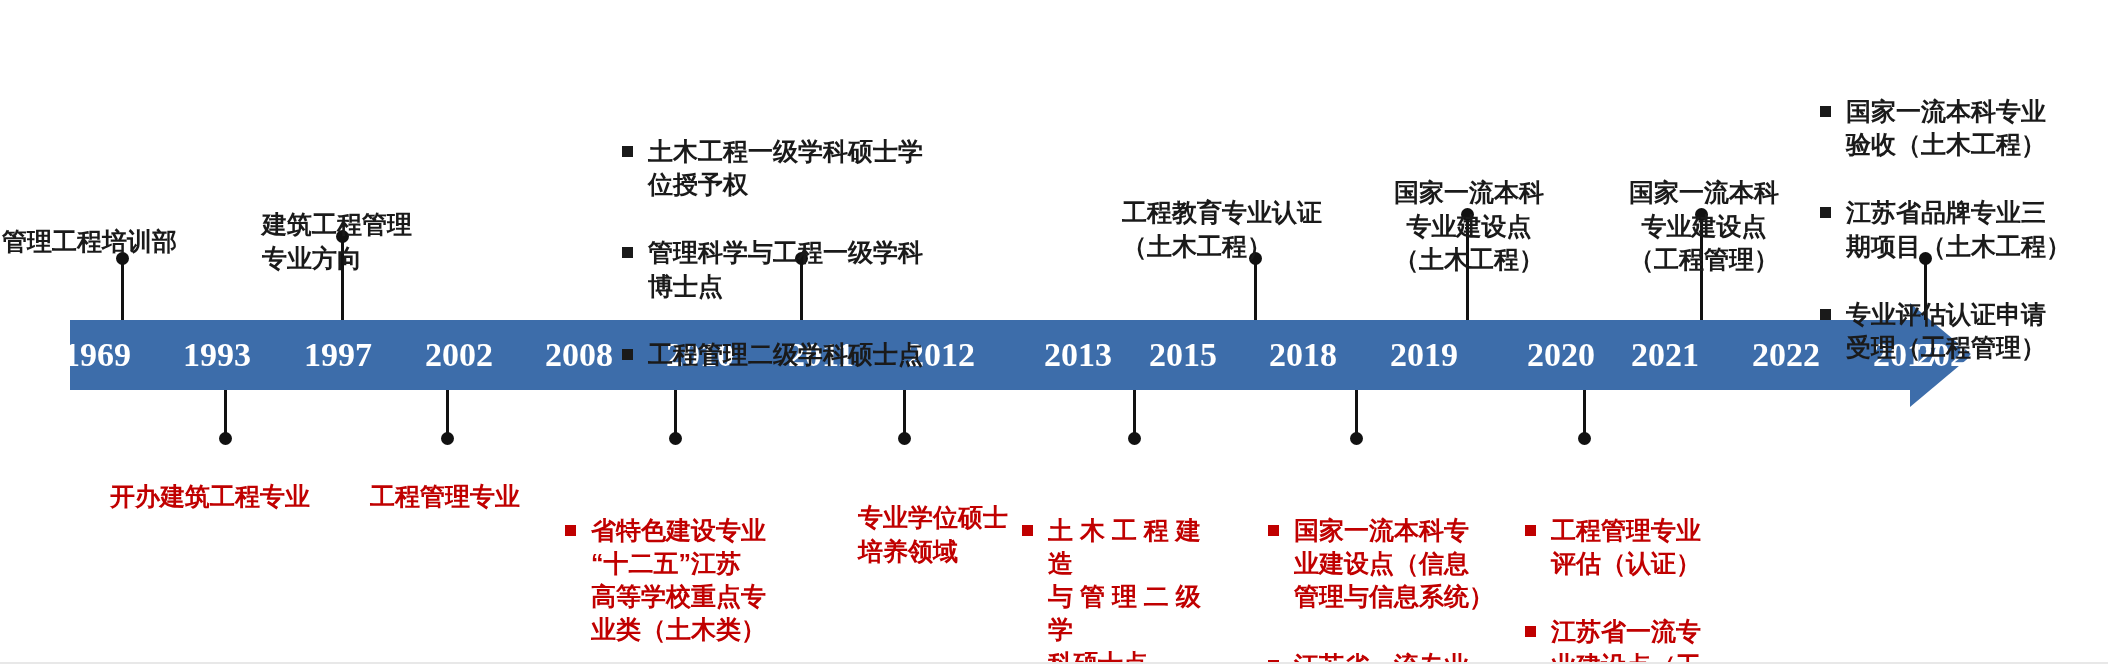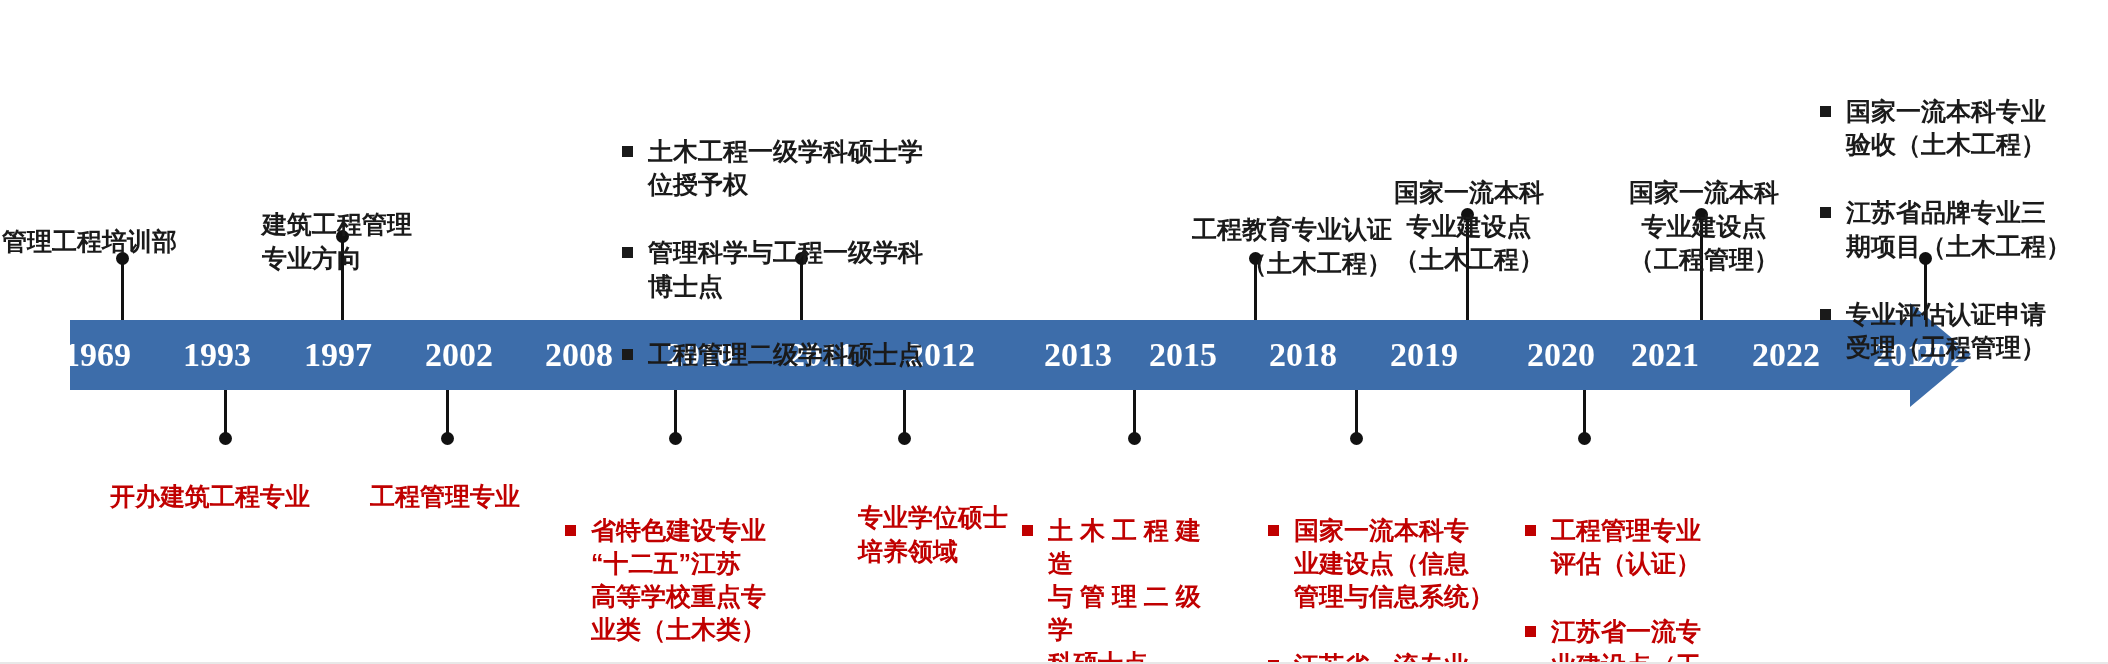--- a/index.html
+++ b/index.html
@@ -205,21 +205,21 @@
   <div class="callout top" style="left:622px;top:68px;width:360px;">
     <ul class="bullet-list">
       <li><span class="sq"></span><span>土木工程一级学科硕士学
 位授予权</span></li>
       <li><span class="sq"></span><span>管理科学与工程一级学科
 博士点</span></li>
       <li><span class="sq"></span><span>工程管理二级学科硕士点</span></li>
     </ul>
   </div>
 
-  <div class="callout top" style="left:1122px;top:180px;width:270px;text-align:right;">
+  <div class="callout top" style="left:1122px;top:163px;width:270px;text-align:left;">
     <div class="plain-line">工程教育专业认证
 （土木工程）</div>
   </div>
 
   <div class="callout top" style="left:1355px;top:143px;width:228px;text-align:center;">
     <div class="plain-line">国家一流本科
 专业建设点
 （土木工程）</div>
   </div>
 

